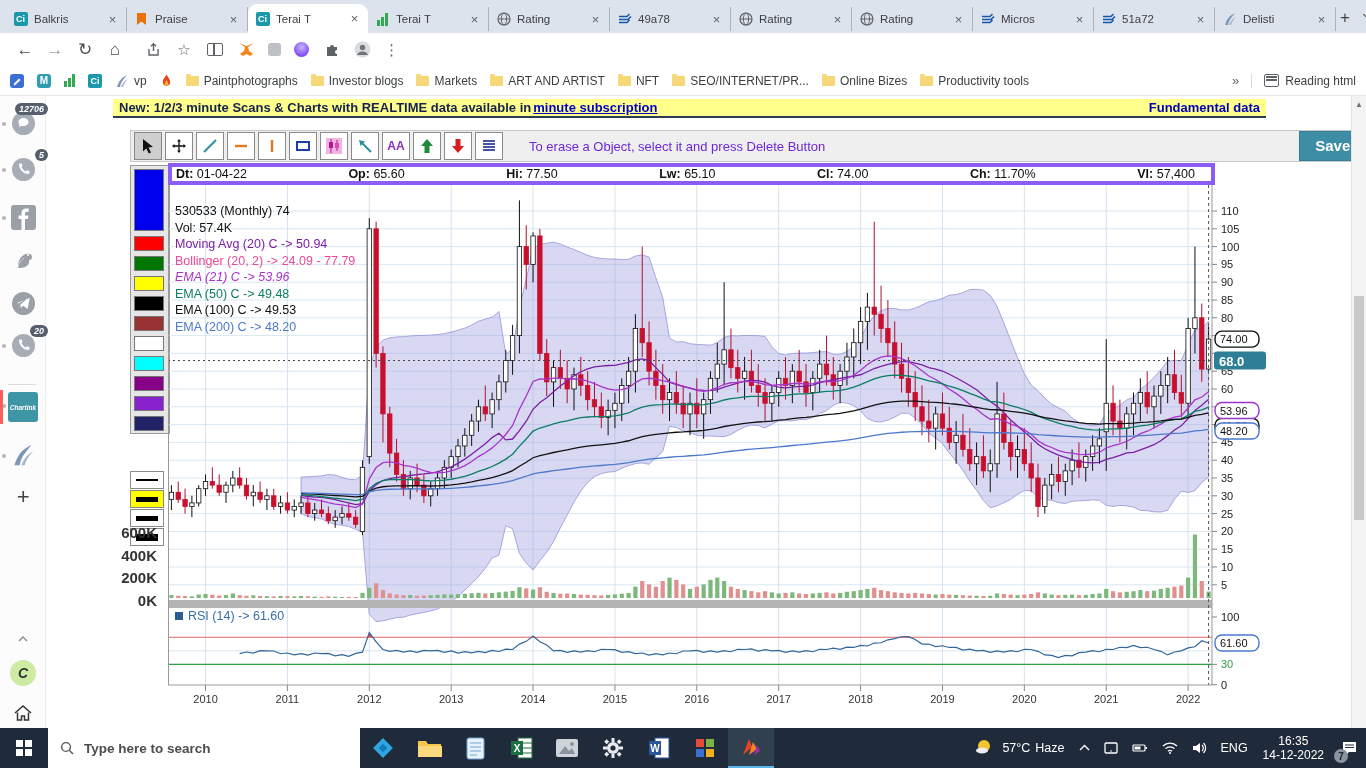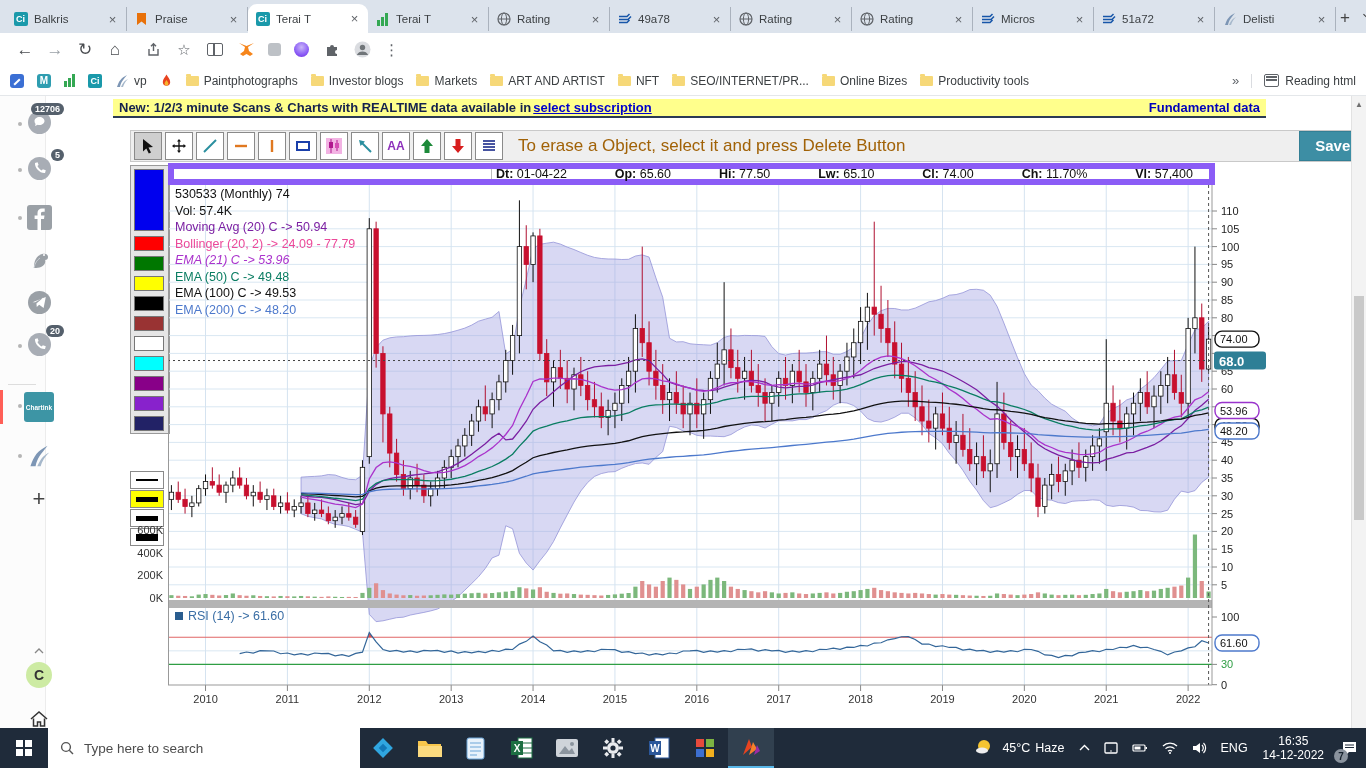--- a/index.html
+++ b/index.html
@@ -43,21 +43,21 @@
   .folder:before{content:"";position:absolute;top:-2px;left:0;width:5px;height:2px;background:#f6d878;border-radius:1px 1px 0 0;}
   .bm-right{margin-left:auto;display:flex;align-items:center;margin-right:10px;}
   .chevs{color:#5f6368;font-size:13px;margin-right:12px;border-left:none;}
   .rlist{display:flex;align-items:center;border-left:1px solid #dadce0;padding-left:12px;}
   .rlico{width:13px;height:11px;border:1.5px solid #5f6368;border-radius:2px;margin-right:6px;position:relative;}
   .rlico:after{content:"";position:absolute;left:1px;top:1px;right:1px;height:1.5px;background:#5f6368;box-shadow:0 3px 0 #5f6368;}
 
   
   .page{position:absolute;top:96px;left:0;width:1366px;height:632px;background:#fff;}
   .app-sidebar{position:absolute;left:0;top:0;width:45px;height:632px;background:#fcfcfc;border-right:1px solid #ececec;}
-  .sbitem{position:absolute;left:24px;width:30px;height:30px;display:flex;align-items:flex-end;justify-content:center;}
+  .sbitem{position:absolute;left:8px;width:30px;height:30px;display:flex;align-items:center;justify-content:center;font-style:italic;}
   .sbitem .dot{position:absolute;left:-6px;top:12px;width:4px;height:4px;border-radius:50%;background:#b5b5b5;}
   .sbbadge{position:absolute;top:-7px;right:-10px;background:#55606c;color:#fff;border-radius:8px;font-size:9px;
     padding:1px 4px;font-weight:bold;white-space:nowrap;}
   .sbdivider{position:absolute;left:8px;width:28px;height:1px;background:#ddd;}
   .chartink-tile{width:32px;height:30px;background:#3d95a5;border-radius:3px;color:#fff;font-size:6.5px;font-weight:bold;
     display:flex;align-items:center;justify-content:center;}
   .activebar{position:absolute;left:0;width:3px;height:34px;background:#ff5f57;}
   .avatarC{width:26px;height:26px;border-radius:50%;background:#cdeba3;color:#333;font-weight:bold;font-size:14px;
     display:flex;align-items:center;justify-content:center;}
   .plusg{font-size:22px;color:#444;}
@@ -66,54 +66,54 @@
   .banner{position:absolute;left:68px;top:3px;width:1153px;height:19px;background:#ffff8c;border-bottom:2px solid #2b3a55;
     display:flex;align-items:center;font-size:13px;font-weight:bold;color:#14214d;padding:0 6px;box-sizing:border-box;}
   .banner .lnk{color:#0000cc;text-decoration:underline;margin-left:2px;}
   .banner .rlink{margin-left:auto;color:#0000bb;}
 
   .toolbar{position:absolute;left:85px;top:34px;width:1288px;height:32px;background:#efefef;border:1px solid #c9c9c9;
     box-sizing:border-box;display:flex;align-items:center;}
   .tool{width:26px;height:26px;background:#fff;border:1px solid #8a8a8a;margin-left:3px;display:flex;align-items:center;
     justify-content:center;flex:none;}
   .tool.selected{background:#cfcfcf;}
-  .hint{margin-left:15px;font-size:17px;color:#a16207;}
+  .hint{margin-left:26px;font-size:13px;color:#6d28d9;}
   .savebtn{margin-left:auto;margin-right:3px;width:113px;height:28px;background:#3d8ea4;border:1px solid #337f95;
     color:#fff;font-weight:bold;font-size:15px;text-align:center;line-height:27px;}
 
   .chartwrap{position:absolute;left:85px;top:67px;width:1136px;height:547px;background:#fff;}
   .palette{position:absolute;left:0;top:0;width:38px;height:547px;}
   .palpanel{position:absolute;left:0;top:2px;width:34px;background:#e6e6e6;border:1px solid #9a9a9a;padding:2px;}
   .swatch-big{width:28px;height:60px;border:1px solid #777;margin:1px;}
   .swatch{width:28px;height:13px;border:1px solid #777;margin:5px 1px 0 1px;}
   .linebtn{position:absolute;left:0;width:32px;height:16px;border:1px solid #8a8a8a;display:flex;align-items:center;justify-content:center;}
   .linebtn i{display:block;width:22px;background:#000;}
-  .vlabel{position:absolute;right:5px;font-size:11px;color:#333;font-weight:normal;}
+  .vlabel{position:absolute;right:11px;font-size:15px;color:#333;font-weight:bold;}
 
   .chart-main{position:absolute;left:38px;top:0;width:1098px;height:547px;}
-  .ohlcrow{position:absolute;left:0;top:0;width:1047px;height:22px;border:6px solid #8b5cf6;box-sizing:border-box;display:flex;}
+  .ohlcrow{position:absolute;left:0;top:0;width:1047px;height:22px;border:4px solid #8b5cf6;box-sizing:border-box;display:flex;flex-direction:column;}
   .ohlcleft{width:317px;border-right:1px solid #bbb;flex:none;}
   .ohlcbar{flex:1;display:flex;align-items:center;justify-content:space-between;padding:0 16px 0 4px;font-size:12.5px;color:#111;}
   .ohlcbar b{font-weight:bold;}
   .plot{position:absolute;left:0;top:22px;width:1098px;height:525px;}
   .plot svg{position:absolute;left:0;top:0;}
-  .legend{position:absolute;left:7px;top:1px;font-size:12.5px;line-height:16.5px;}
+  .legend{position:absolute;left:7px;top:18px;font-size:12.5px;line-height:16.5px;}
   .legend .t{color:#111;}
 
   .vscroll{position:absolute;right:0;top:0;width:14px;height:632px;background:#f3f3f3;border-left:1px solid #e2e2e2;}
   .vthumb{position:absolute;left:2px;top:200px;width:10px;height:224px;background:#c9c9c9;}
   .varrow{position:absolute;left:0;top:4px;width:14px;text-align:center;font-size:8px;color:#707070;}
 
   
   .taskbar{position:absolute;top:728px;left:0;width:1366px;height:40px;background:#1f2b3a;display:flex;align-items:center;color:#fff;}
   .startbtn{width:48px;height:40px;display:flex;align-items:center;justify-content:center;flex:none;}
   .winlogo{display:grid;grid-template-columns:7px 7px;grid-template-rows:7px 7px;gap:1.5px;}
   .winlogo i{background:#fff;display:block;}
   .tsearch{width:312px;height:40px;background:#fff;display:flex;align-items:center;padding-left:12px;box-sizing:border-box;flex:none;}
-  .tsearch .ph{color:#4d4d4d;font-size:13.5px;margin-left:10px;}
+  .tsearch .ph{color:#4d4d4d;font-size:13.5px;margin-left:10px;font-weight:bold;}
   .tapp{width:46px;height:40px;display:flex;align-items:center;justify-content:center;flex:none;}
   .tapp.active{background:#31404f;border-bottom:2px solid #58b7e8;box-sizing:border-box;}
   .tray{margin-left:auto;display:flex;align-items:center;height:40px;}
   .trayitem{display:flex;align-items:center;padding:0 7px;height:40px;font-size:12.5px;}
   .clockbox{text-align:center;font-size:12px;line-height:14px;padding:0 8px;}
   .notif{position:relative;width:34px;height:40px;display:flex;align-items:center;justify-content:center;}
   .notifbadge{position:absolute;left:2px;bottom:5px;background:#8a939e;color:#16222e;border-radius:50%;width:14px;height:14px;
     font-size:10px;font-weight:bold;display:flex;align-items:center;justify-content:center;}
 
   
@@ -469,21 +469,21 @@
           <svg width="20" height="18" viewBox="0 0 20 18">
             <path d="M2 9 10 2l8 7" stroke="#333" stroke-width="1.5" fill="none"></path>
             <path d="M4.5 8.5V16h4v-4h3v4h4V8.5" stroke="#333" stroke-width="1.5" fill="none"></path>
           </svg>
         </div>
       </div>
 
     <div class="content">
       <div class="banner">
         <span>New: 1/2/3 minute Scans &amp; Charts with REALTIME data available in</span>
-        <span class="lnk">select subscription</span>
+        <span class="lnk">minute subscription</span>
         <span class="rlink">Fundamental data</span>
       </div>
 
       <div class="toolbar">
         <span id="tools" style="display:flex;align-items:center;">
             <div class="tool selected">
               <svg width="18" height="18" viewBox="0 0 18 18">
                 <polygon points="4,2 14,10 9.5,10.6 12,15.5 9.8,16.5 7.3,11.6 4,14.5" fill="#111"></polygon>
               </svg>
             </div>
@@ -1324,21 +1324,21 @@
             <polygon points="15,20 18,10 21,16" fill="#9c2ba6"></polygon>
           </svg>
         </div>
       </span>
     <div class="tray">
       <div class="trayitem">
         <svg width="22" height="20" viewBox="0 0 22 20">
             <circle cx="11" cy="8" r="6" fill="#f4c430"></circle>
             <ellipse cx="9" cy="12.5" rx="6" ry="3" fill="#eee"></ellipse>
           </svg>
-        <span style="margin-left:7px">45°C</span>
+        <span style="margin-left:7px">57°C</span>
           <span style="margin-left:5px">Haze</span>
       </div>
       <div class="trayitem">
           <svg width="11" height="8" viewBox="0 0 11 8">
             <polyline points="1,6 5.5,1.5 10,6" stroke="#fff" stroke-width="1.4" fill="none"></polyline>
           </svg>
         </div>
       <div class="trayitem">
           <svg width="14" height="12" viewBox="0 0 14 12">
             <rect x="1" y="1" width="12" height="10" rx="1" stroke="#fff" stroke-width="1.3" fill="none"></rect>

